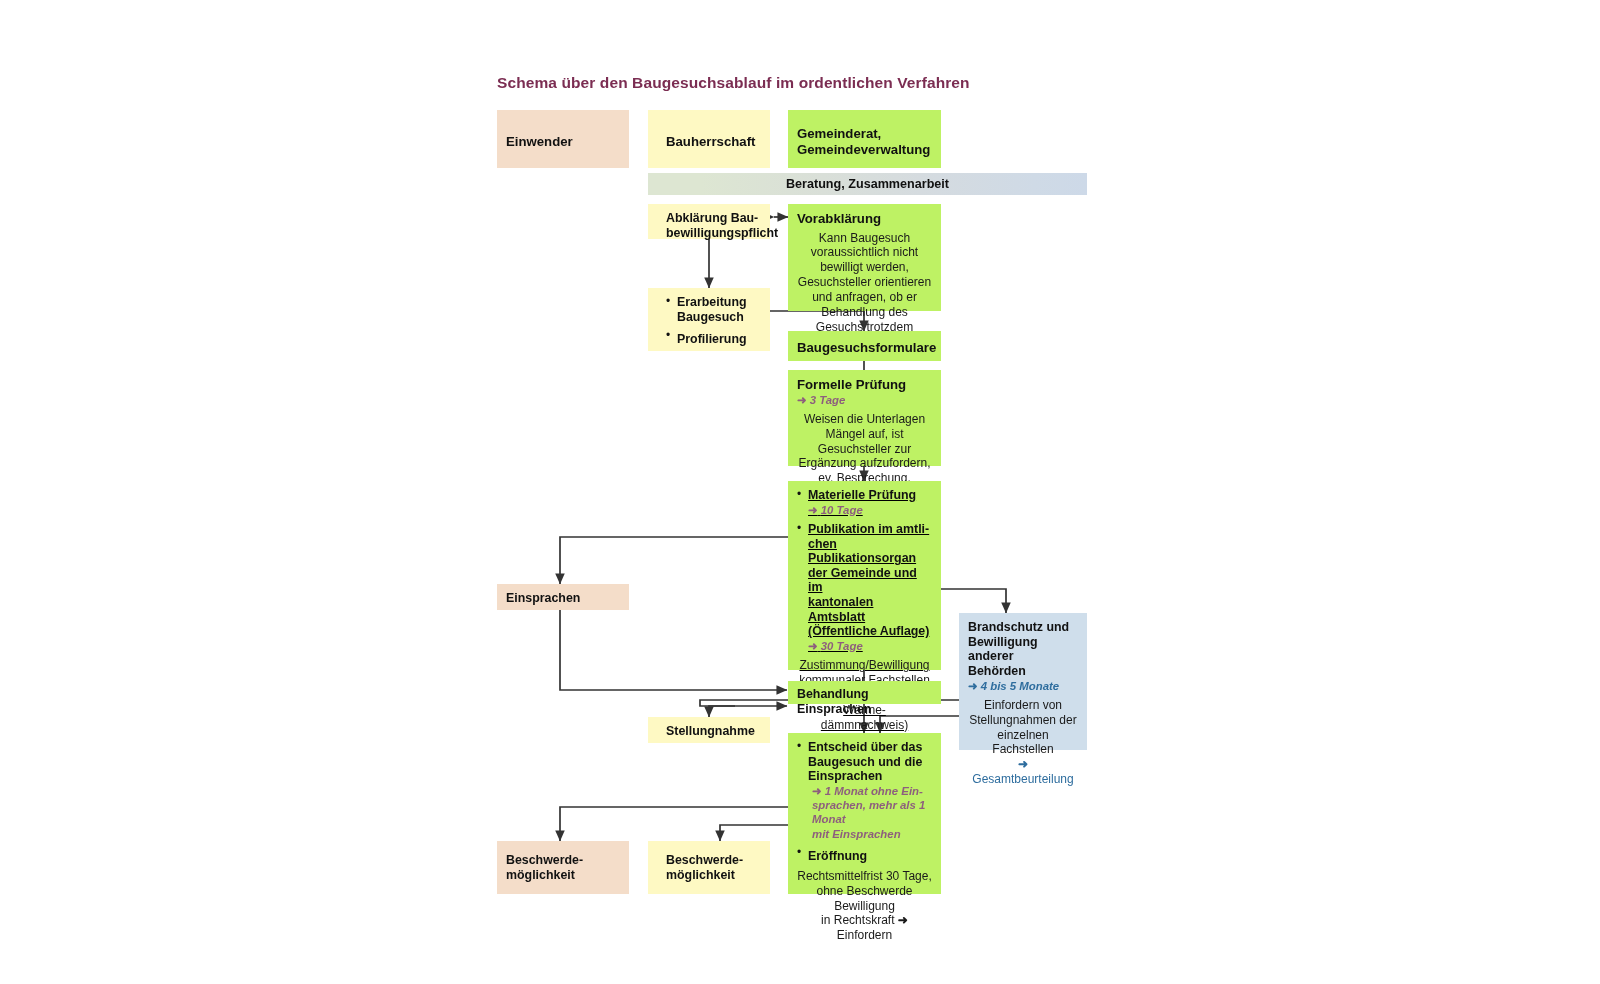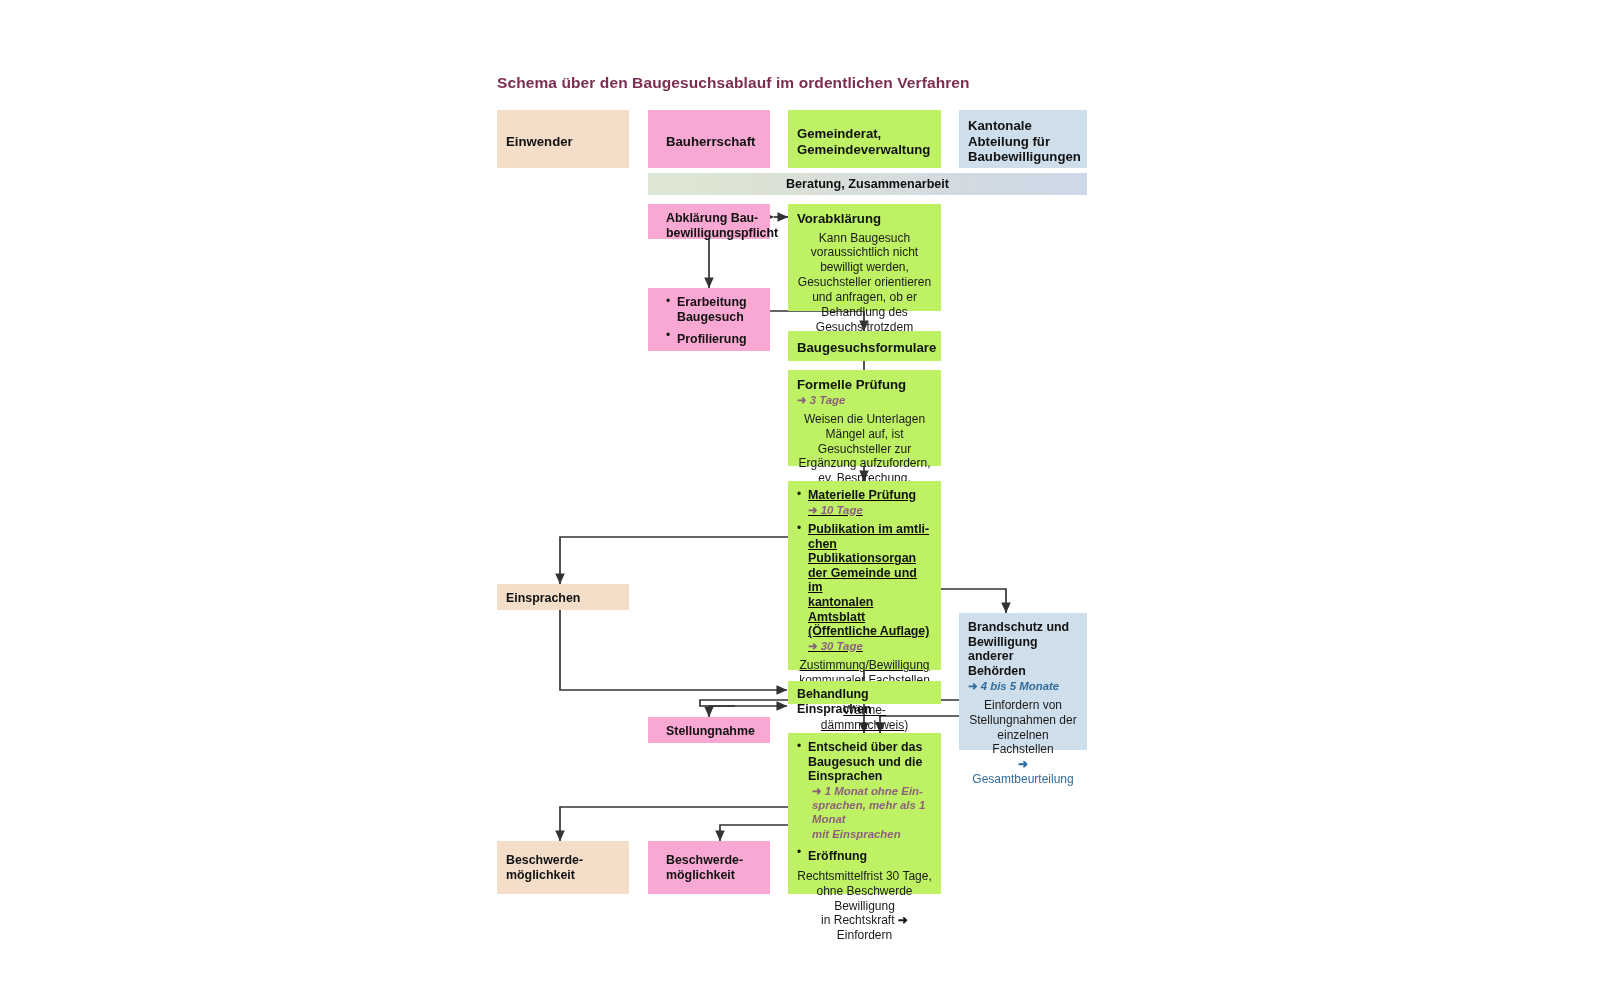--- a/index.html
+++ b/index.html
@@ -28,21 +28,21 @@
     height: 984px;
     pointer-events: none;
   }
   .node {
     position: absolute;
     box-sizing: border-box;
     padding: 7px 9px 8px 9px;
     line-height: 1.18;
   }
   .c-peach  { background: #f4ddc9; }
-  .c-green  { background: #f9a8d4; padding-left: 18px; }
+  .c-green  { background: #fef9c3; padding-left: 18px; }
   .c-purple { background: #bef264; }
   .c-blue   { background: #cfdeeb; }
   .c-grad   { background: linear-gradient(to right, #dde6d2 0%, #dde6d2 12%, #d9dfd8 40%, #d5dbdf 62%, #cfdae6 88%, #cdd9e8 100%); }
 
   .title {
     position: absolute;
     color: #7b2d52;
     font-weight: bold;
     font-size: 15.5px;
     letter-spacing: 0.1px;
@@ -166,25 +166,20 @@
 
   <div class="node c-green" style="left:648px; top:110px; width:122px; height:58px;">
     <div class="hdr" style="margin-top:17px;">Bauherrschaft</div>
   </div>
 
   <div class="node c-purple" style="left:788px; top:110px; width:153px; height:58px;">
     <div class="hdr" style="margin-top:9px;">Gemeinderat,</div>
     <div class="hdr">Gemeindeverwaltung</div>
   </div>
 
-  <div class="node c-blue" style="left:959px; top:110px; width:128px; height:58px;">
-    <div class="hdr" style="margin-top:1px;">Kantonale</div>
-    <div class="hdr">Abteilung für</div>
-    <div class="hdr">Baubewilligungen</div>
-  </div>
 
   <div class="centerbar c-grad" style="left:648px; top:173px; width:439px; height:22px;">Beratung, Zusammenarbeit</div>
 
   <div class="node c-green" style="left:648px; top:204px; width:122px; height:35px;">
     <div class="hdr-sm">Abklärung Bau-</div>
     <div class="hdr-sm">bewilligungspflicht</div>
   </div>
 
   <div class="node c-purple" style="left:788px; top:204px; width:153px; height:107px;">
     <div class="hdr">Vorabklärung</div>

